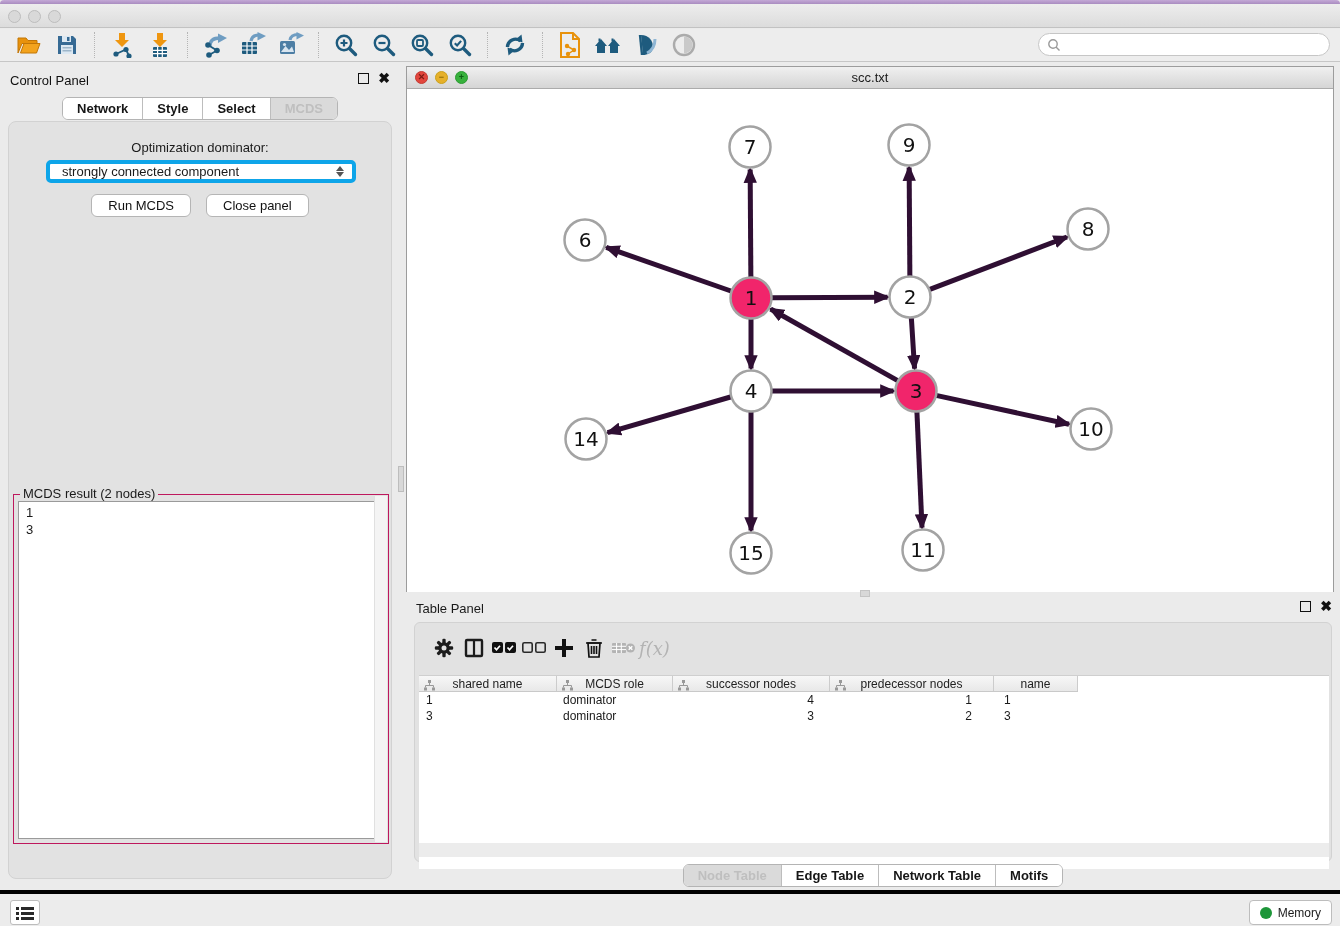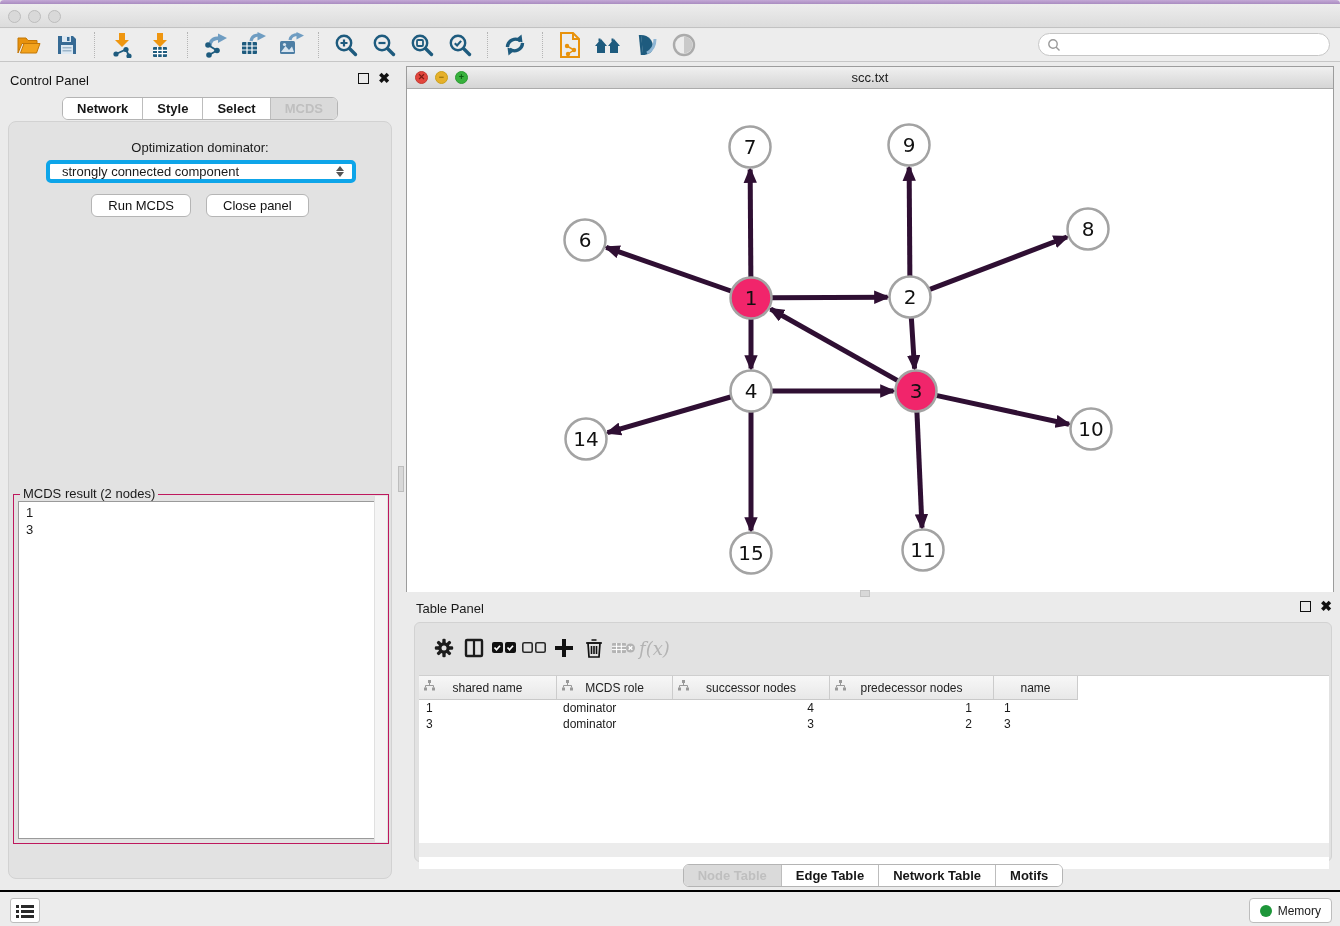--- a/index.html
+++ b/index.html
@@ -86,37 +86,37 @@
   .net-canvas { position:absolute; left:0; top:22px; width:926px; height:503px; background:#fff; }
   
   .tp-header { position:absolute; left:406px; top:598px; width:934px; height:24px; }
   .tp-title { position:absolute; left:10px; top:3px; font-size:13px; }
   .tp-content { position:absolute; left:414px; top:622px; width:918px; height:240px;
     background:#e2e2e2; border:1px solid #d2d2d2; border-radius:6px; }
   .tp-toolbar { position:absolute; left:14px; top:8px; display:flex; align-items:center; height:34px; }
   .tp-toolbar .tb-ico { margin:0; }
   .tbl { position:absolute; left:4px; top:52px; width:910px; height:194px; background:#fff;
     border-top:1px solid #cfcfcf; }
-  .tbl-head { display:flex; height:24px; background:linear-gradient(#f7f7f7,#e8e8e8);
+  .tbl-head { display:flex; height:16px; background:linear-gradient(#f7f7f7,#e8e8e8);
     border-bottom:1px solid #c9c9c9; width:659px; }
   .th { position:relative; display:flex; align-items:center; justify-content:center;
     font-size:12px; color:#222; border-right:1px solid #cccccc; height:100%; }
   .th svg { position:absolute; left:5px; top:4px; }
   .c0{width:138px}.c1{width:116px}.c2{width:157px}.c3{width:164px}.c4{width:84px}
   .trow { display:flex; height:16px; font-size:12px; align-items:center; }
   .td { height:100%; display:flex; align-items:center; }
   .td.c0{padding-left:7px}.td.c1{padding-left:6px}
   .td.c2{justify-content:flex-end; padding-right:16px}
   .td.c3{justify-content:flex-end; padding-right:22px}
   .td.c4{padding-left:10px}
   .tbl-bottom { position:absolute; left:4px; bottom:4px; width:910px; height:14px; background:#ececec; }
   .tp-tabs { position:absolute; left:406px; top:864px; width:934px; display:flex; justify-content:center; }
   
   .statusbar { position:absolute; left:0; top:890px; width:1340px; height:36px;
-    background:#ececec; border-top:2px solid #000000; }
+    background:#ececec; border-top:4px solid #000000; }
   .list-btn { position:absolute; left:10px; top:6px; width:30px; height:25px; background:#fff;
     border:1px solid #bdbdbd; border-radius:3px; display:flex; align-items:center; justify-content:center; }
   .memory-btn { position:absolute; right:8px; top:6px; height:25px; background:#fff;
     border:1px solid #bdbdbd; border-radius:4px; display:flex; align-items:center;
     gap:6px; padding:0 10px; font-size:12px; }
   .memory-dot { width:12px; height:12px; border-radius:50%; background:#1d9639; }
   .dis { opacity:1; }
   .fx { font-family:"DejaVu Serif", serif; font-style:italic; font-size:18px; color:#b3b3b3; }
 </style>
 </head>

